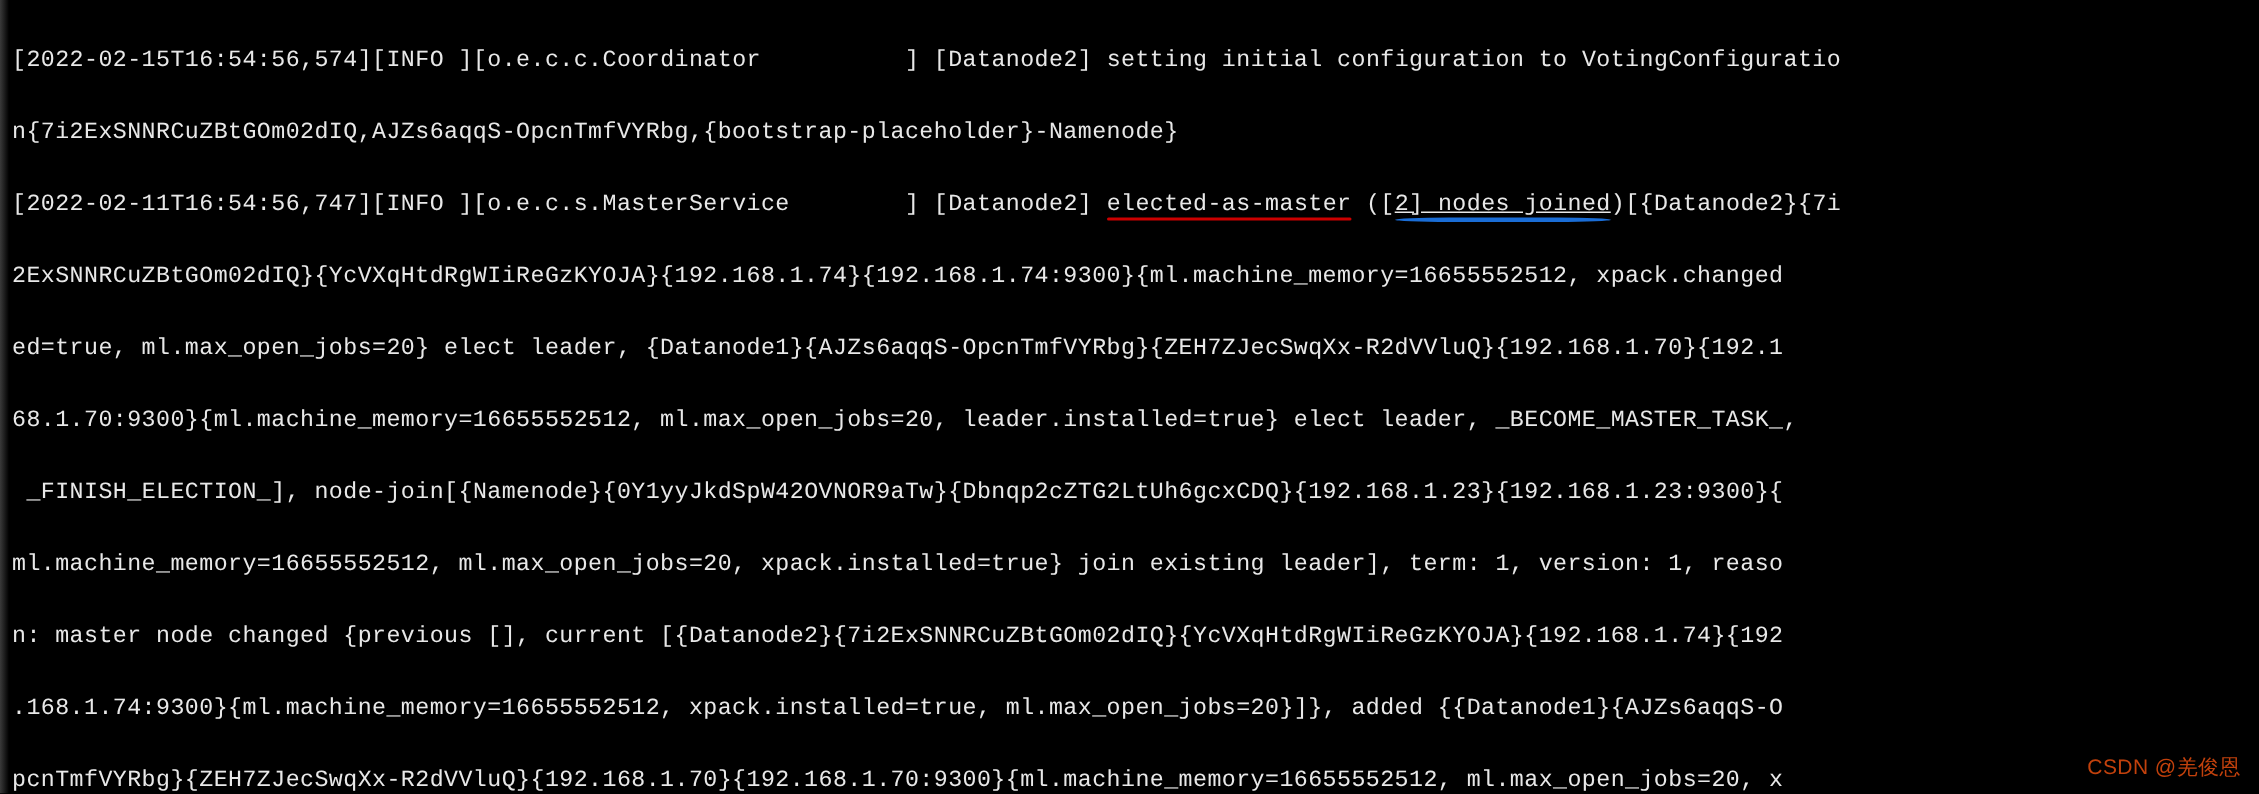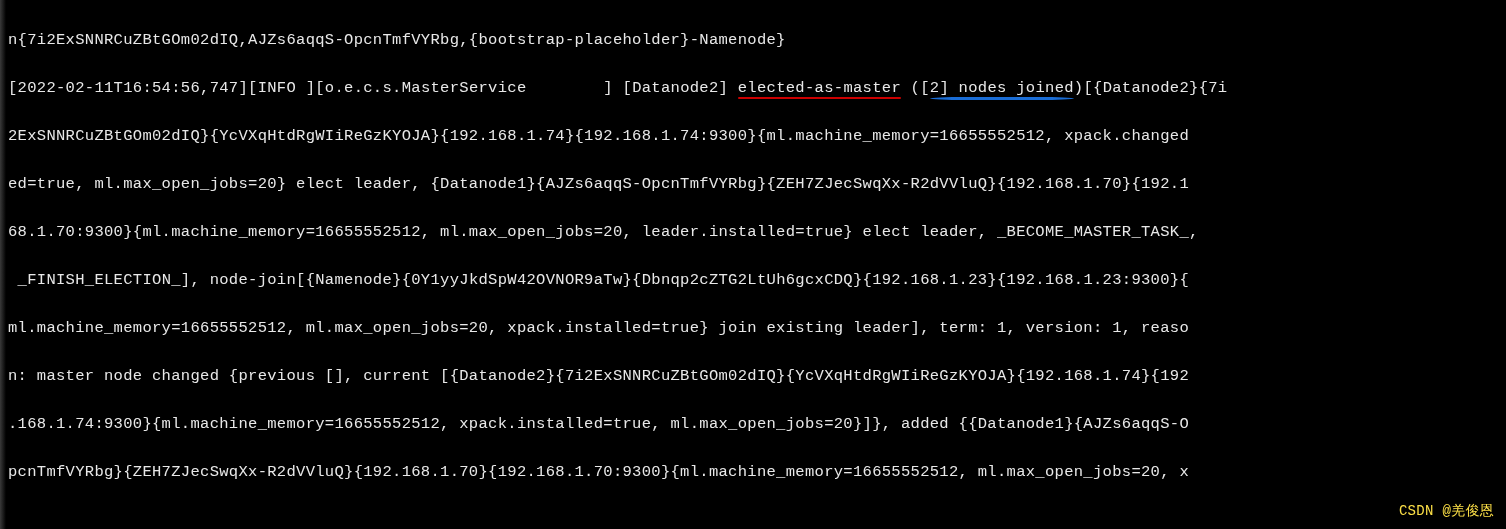--- a/index.html
+++ b/index.html
@@ -37,56 +37,58 @@
       position: absolute;
       left: 0;
       right: 0;
       bottom: -2px;
       height: 2px;
       background: #cc0000;
       border-radius: 1px;
     }
     .highlight-blue {
       position: relative;
+      text-decoration: underline;
     }
     .highlight-blue::after {
       content: "";
       position: absolute;
       left: 0;
       right: 0;
       bottom: -3px;
       height: 3px;
       background: #1a6dd6;
       border-radius: 50% / 100%;
     }
     .watermark {
       position: absolute;
       bottom: 6px;
       right: 12px;
-      color: #fde047;
+      color: #c2410c;
       font-size: 14px;
       z-index: 2;
-      font-family: Liberation Mono, monospace;
+      font-family: Liberation Sans, sans-serif;
     }
     .left-edge {
       position: absolute;
       left: 0;
       top: 0;
       bottom: 0;
       width: 6px;
       background: linear-gradient(to right, #3a3a3a, #000);
       z-index: 0;
     }
   </style>
 </head>
 <body>
 
 <div class="left-edge"></div>
 
 <div class="terminal">
+<span class="line"><span>[2022-02-15T16:54:56,574]</span><span>[INFO ]</span><span>[o.e.c.c.Coordinator          ]</span> <span>[Datanode2]</span><span> setting initial configuration to VotingConfiguratio</span></span>
 <span class="line"><span>n{7i2ExSNNRCuZBtGOm02dIQ,AJZs6aqqS-OpcnTmfVYRbg,{bootstrap-placeholder}-Namenode}</span></span>
 <span class="line"><span>[2022-02-11T16:54:56,747]</span><span>[INFO ]</span><span>[o.e.c.s.MasterService        ]</span> <span>[Datanode2]</span> <span class="highlight-red">elected-as-master</span><span> ([</span><span class="highlight-blue">2] nodes joined</span><span>)[{Datanode2}{7i</span></span>
 <span class="line">2ExSNNRCuZBtGOm02dIQ}{YcVXqHtdRgWIiReGzKYOJA}{192.168.1.74}{192.168.1.74:9300}{ml.machine_memory=16655552512, xpack.changed</span>
 <span class="line">ed=true, ml.max_open_jobs=20} elect leader, {Datanode1}{AJZs6aqqS-OpcnTmfVYRbg}{ZEH7ZJecSwqXx-R2dVVluQ}{192.168.1.70}{192.1</span>
 <span class="line">68.1.70:9300}{ml.machine_memory=16655552512, ml.max_open_jobs=20, leader.installed=true} elect leader, _BECOME_MASTER_TASK_,</span>
 <span class="line"> _FINISH_ELECTION_], node-join[{Namenode}{0Y1yyJkdSpW42OVNOR9aTw}{Dbnqp2cZTG2LtUh6gcxCDQ}{192.168.1.23}{192.168.1.23:9300}{</span>
 <span class="line">ml.machine_memory=16655552512, ml.max_open_jobs=20, xpack.installed=true} join existing leader], term: 1, version: 1, reaso</span>
 <span class="line">n: master node changed {previous [], current [{Datanode2}{7i2ExSNNRCuZBtGOm02dIQ}{YcVXqHtdRgWIiReGzKYOJA}{192.168.1.74}{192</span>
 <span class="line">.168.1.74:9300}{ml.machine_memory=16655552512, xpack.installed=true, ml.max_open_jobs=20}]}, added {{Datanode1}{AJZs6aqqS-O</span>
 <span class="line">pcnTmfVYRbg}{ZEH7ZJecSwqXx-R2dVVluQ}{192.168.1.70}{192.168.1.70:9300}{ml.machine_memory=16655552512, ml.max_open_jobs=20, x</span>

